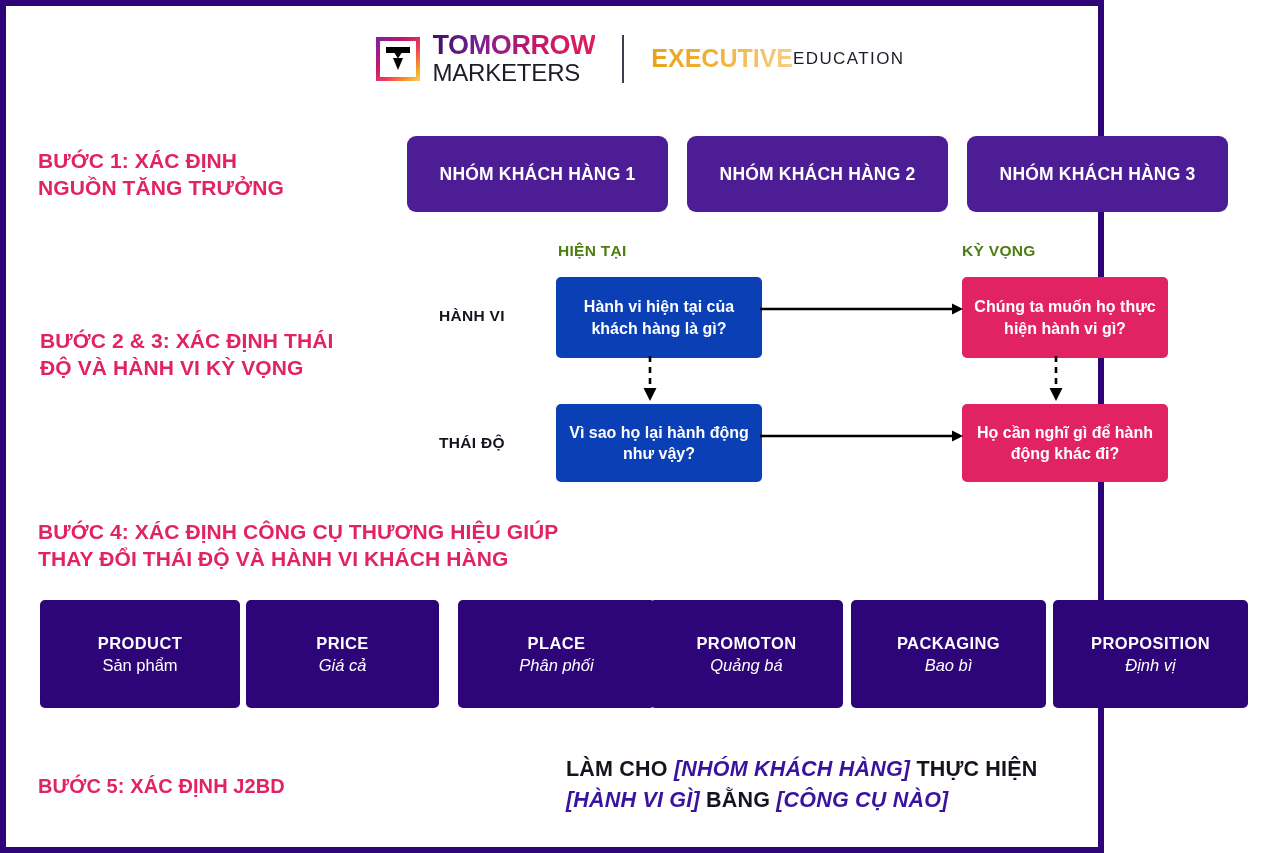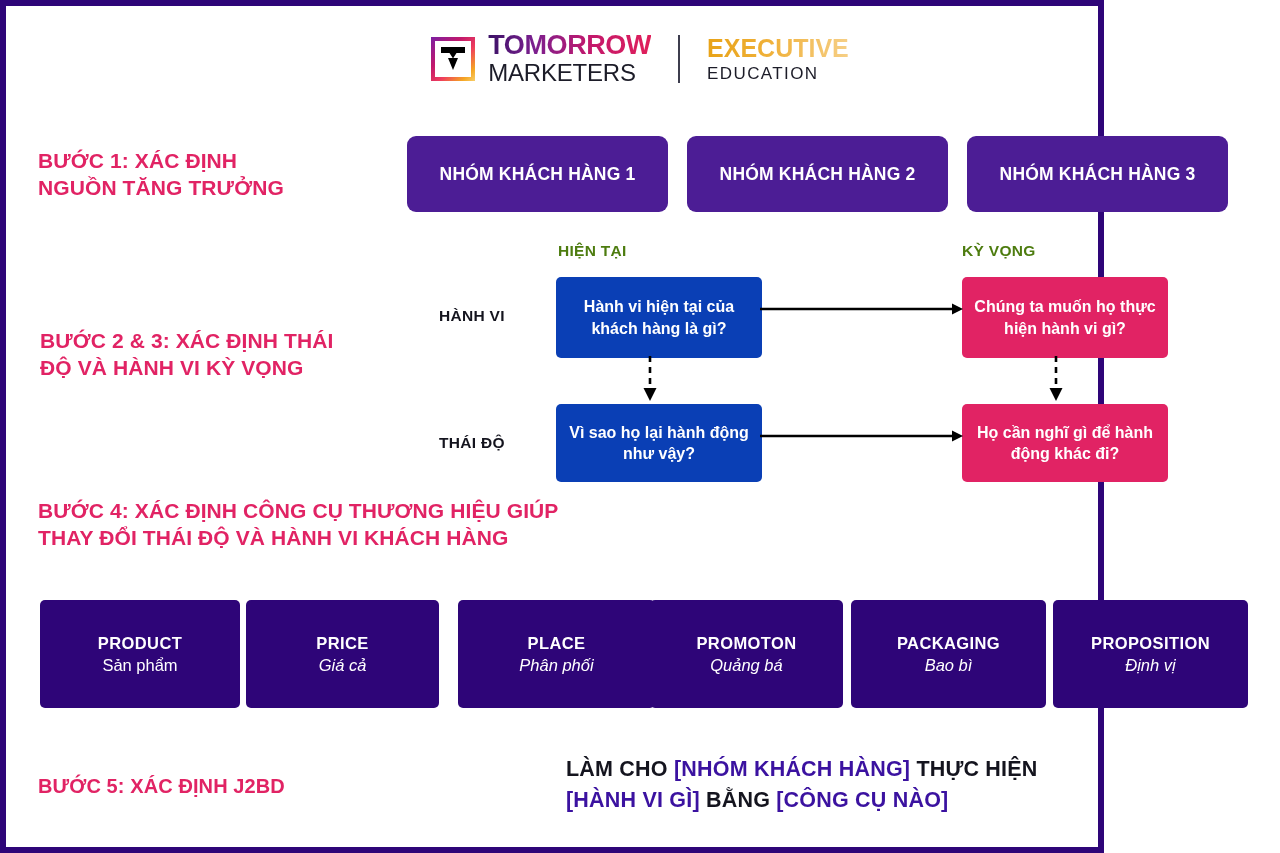--- a/index.html
+++ b/index.html
@@ -50,41 +50,41 @@
     font-size: 27px; font-weight: 700; letter-spacing: -0.4px;
     background: linear-gradient(90deg,#3b1266 0%,#7a1f8f 28%,#c2186c 62%,#e01f5a 100%);
     -webkit-background-clip: text; background-clip: text; color: transparent;
   }
   .tm-bot {
     font-size: 24px; font-weight: 400; color: #1c1c28; letter-spacing: -0.2px; margin-top: 2px;
   }
 
   .logo-divider { width: 2px; height: 48px; background: #3d3d4e; margin: 0 14px; }
 
-  .ee-text { display: flex; flex-direction: column; line-height: 1; }
+  .ee-text { display: flex; flex-direction: row; line-height: 1; }
   .ee-top {
     font-size: 25px; font-weight: 700; letter-spacing: 0px;
     background: linear-gradient(90deg,#e8a317 0%,#f0b13a 45%,#f6cf86 100%);
     -webkit-background-clip: text; background-clip: text; color: transparent;
   }
   .ee-bot { font-size: 17px; font-weight: 400; color: #1c1c28; letter-spacing: 1.4px; margin-top: 4px; }
 
   
   .step-heading {
     position: absolute;
     color: #E12364;
     font-weight: 700;
     font-size: 21px;
     line-height: 1.28;
     letter-spacing: 0.1px;
     white-space: pre-line;
   }
   #step1-heading { left: 32px; top: 142px; width: 360px; }
   #step23-heading { left: 34px; top: 322px; width: 370px; }
-  #step4-heading { left: 32px; top: 492px; width: 640px; }
+  #step4-heading { left: 32px; top: 513px; width: 640px; }
   #step5-heading { left: 32px; top: 768px; width: 340px; font-size: 20px; }
 
   
   .black-box {
     position: absolute;
     background: #4c1d95;
     border-radius: 9px;
     color: #ffffff;
     font-size: 17.5px;
     font-weight: 700;
@@ -166,21 +166,21 @@
     position: absolute;
     left: 560px; top: 748px;
     width: 520px;
     font-size: 21.5px;
     font-weight: 700;
     color: #14141e;
     line-height: 1.42;
     letter-spacing: 0.2px;
     text-align: left;
   }
-  #j2bd-formula .ph { color: #3B12A0; }
+  #j2bd-formula .ph { color: #3B12A0; font-style: italic; }
 </style>
 </head>
 <body>
 
 <div id="page">
 
   <div class="logo-wrap">
     <div class="logo-inner">
       <div class="logo-mark">
         <div class="inner">

